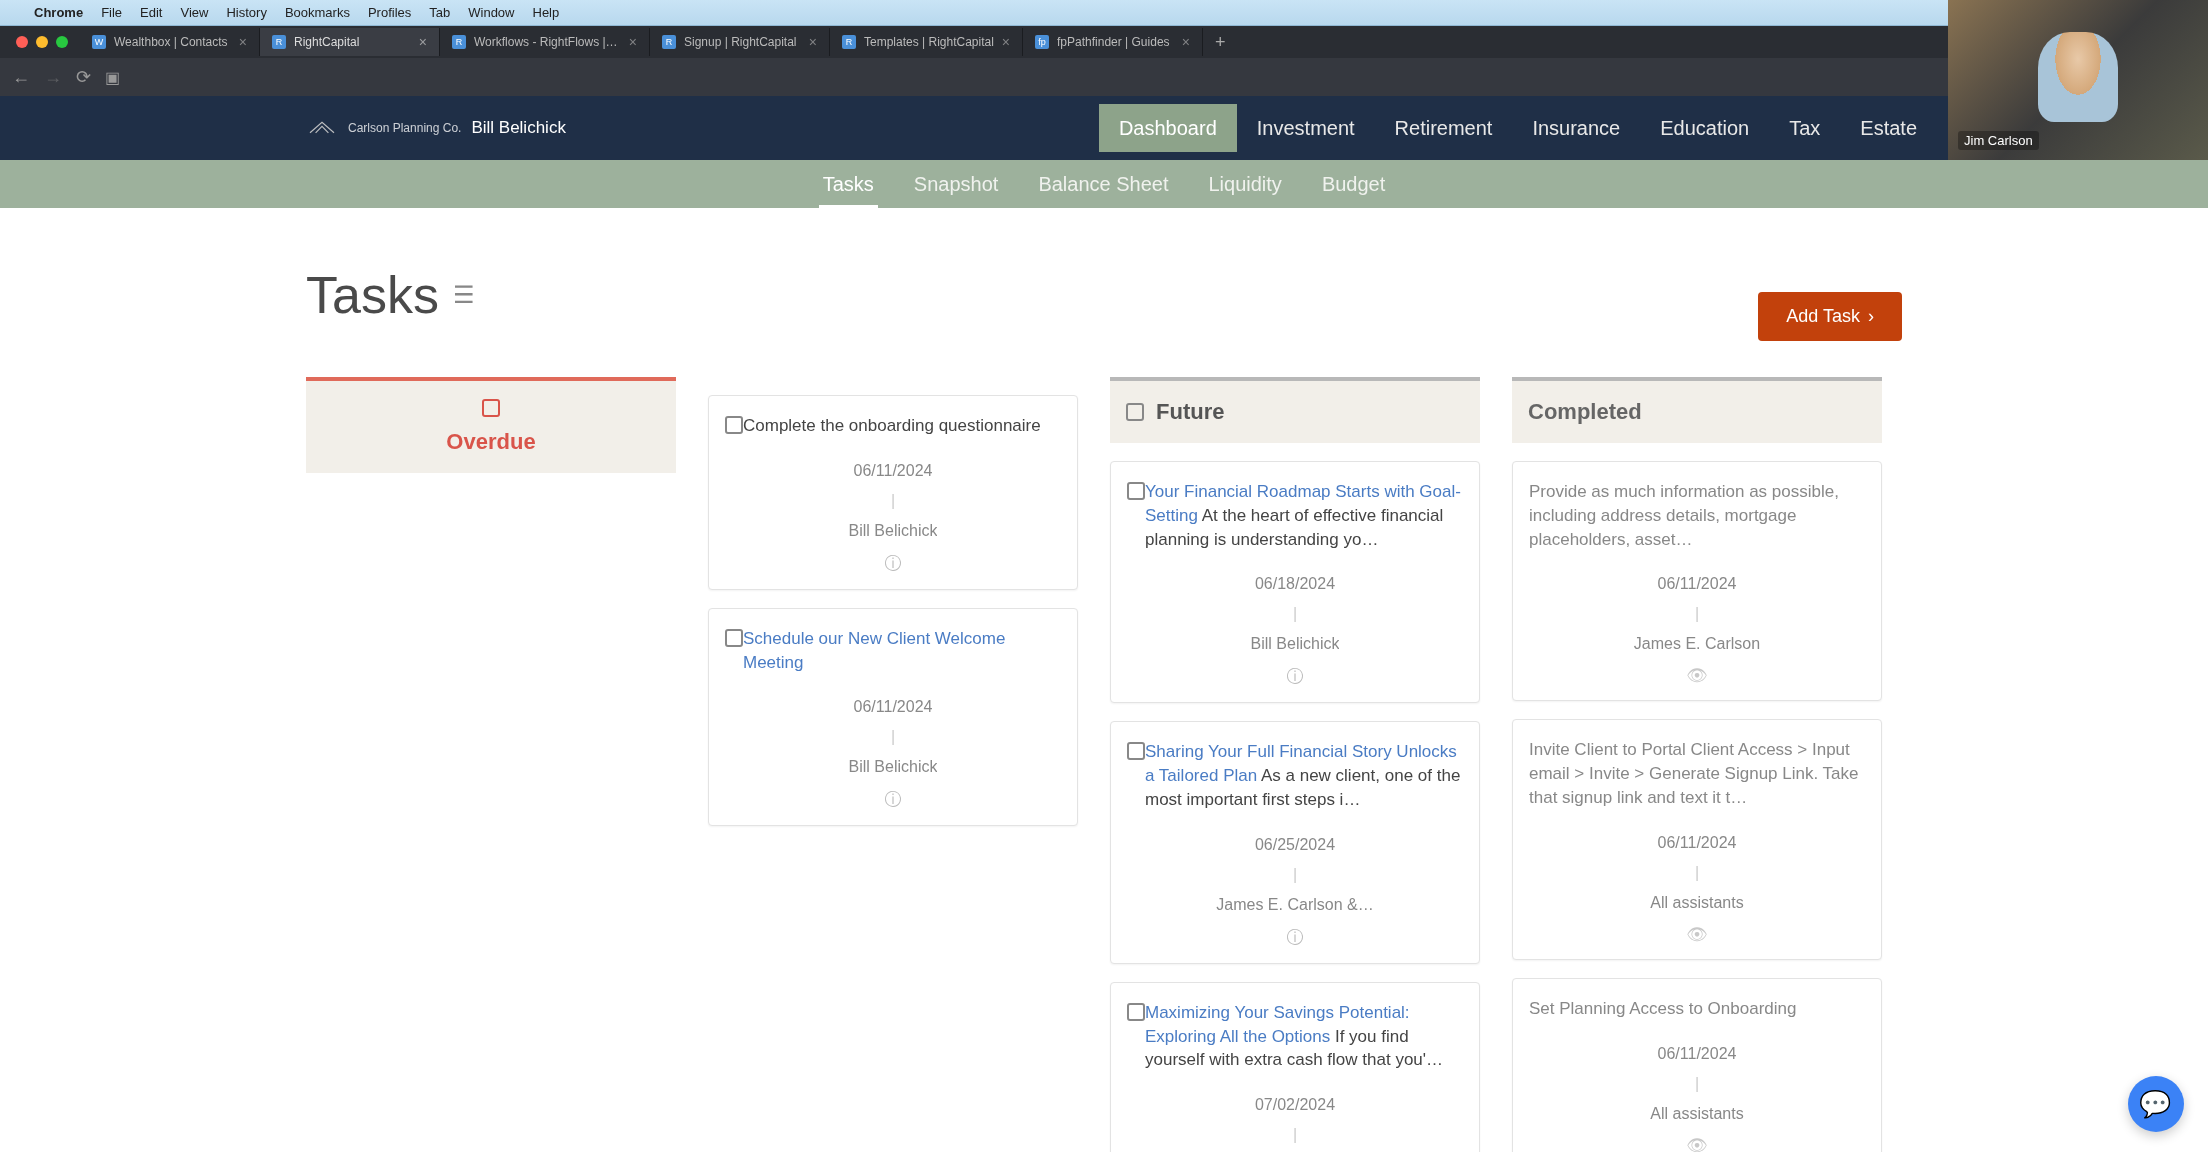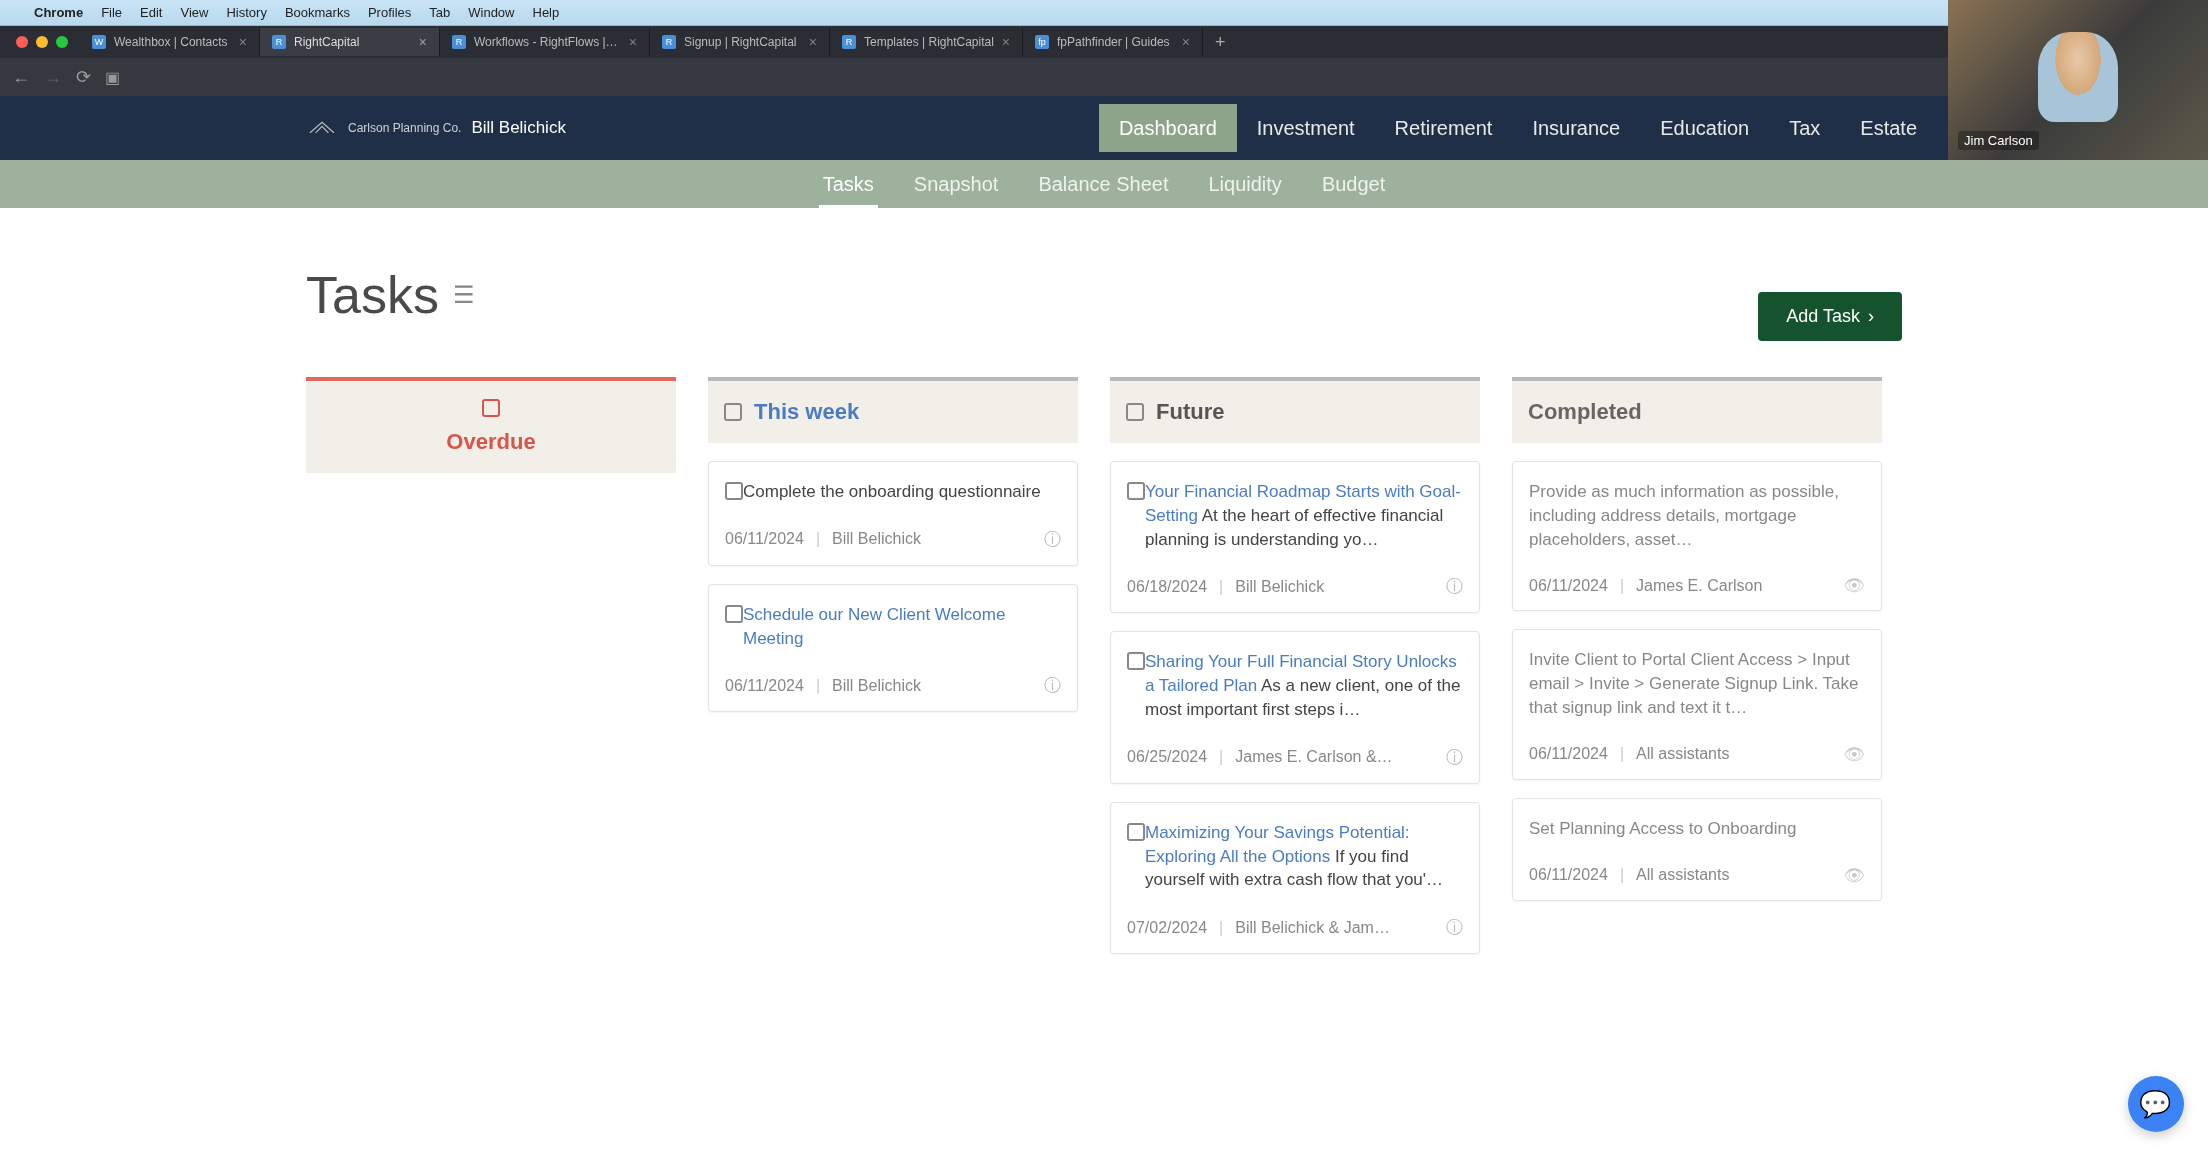--- a/index.html
+++ b/index.html
@@ -48,38 +48,38 @@
 .sub-nav { height:48px; background:#9db19c; display:flex; align-items:center; justify-content:center; gap:32px;}
 .sub-nav .sitem { font-size:20px; color:#f0f2ee; padding:10px 4px; cursor:pointer; position:relative;}
 .sub-nav .sitem.active { color:#fff;}
 .sub-nav .sitem.active::after { content:""; position:absolute; bottom:-2px; left:0; right:0; height:3px; background:#fff;}
 
 
 .content { padding:40px 306px 0 306px; }
 .page-head { display:flex; align-items:center; margin-bottom:36px;}
 .page-title { font-size:52px; color:#4a4a4a; font-weight:400; display:flex; align-items:center; gap:14px;}
 .list-icon { font-size:24px; color:#888;}
-.add-btn { margin-left:auto; background:#14532d; color:#fff; border:none; padding:14px 28px; font-size:18px; border-radius:4px; cursor:pointer; display:flex; align-items:center; gap:8px;margin-top:44px;}
+.add-btn { margin-left:auto; background:#c2410c; color:#fff; border:none; padding:14px 28px; font-size:18px; border-radius:4px; cursor:pointer; display:flex; align-items:center; gap:8px;margin-top:44px;}
 
 .board { display:flex; gap:32px; }
 .col { width:370px; flex-shrink:0; }
 .col-head { background:#f2efe9; border-top:4px solid #b8b8b8; padding:18px 16px; display:flex; align-items:center; gap:12px; font-size:22px; font-weight:600;}
 .col-head.overdue { border-top-color:#e06a5a; color:#d9544a;flex-direction:column;}
 .col-head.overdue .chk { border-color:#d9544a;}
 .col-head.thisweek { color:#4a7cc4;}
 .col-head.future { color:#555;}
 .col-head.completed { color:#666;}
 .chk { width:18px; height:18px; border:2px solid #888; border-radius:3px; display:inline-block; flex-shrink:0;}
 
 .card { background:#fff; border:1px solid #e3e3e3; border-radius:4px; padding:18px 16px 14px; margin-top:18px; box-shadow:0 1px 2px rgba(0,0,0,.05);}
 .card-body { display:flex; align-items:flex-start; margin-bottom:18px;}
 .card .chk { margin-top:2px;}
 .card-text { font-size:17px; line-height:1.4; color:#444;}
 .card-text .link { color:#4a7cc4;}
-.card-meta { display:flex; align-items:center; gap:12px; font-size:16px; color:#888; border-top:0px solid #eee; padding-top:6px;}
+.card-meta { display:flex; align-items:center; gap:12px; font-size:16px; color:#888; border-top:0px solid #eee; padding-top:6px;flex-direction:column;}
 .card-meta .date { color:#888;}
 .card-meta .sep { color:#ccc;}
 .card-meta .who { color:#888; flex:1; white-space:nowrap; overflow:hidden; text-overflow:ellipsis;}
 .card-meta .info-icon { color:#bbb; font-size:17px;}
 .card.completed-card .card-body { margin-bottom:18px;}
 .card.completed-card .card-text { color:#888;}
 .eye-off { color:#c8c8c8; font-size:17px;}
 
 
 .chat-bubble { position:absolute; bottom:20px; right:24px; width:56px; height:56px; background:#3b82f6; border-radius:50%; display:flex; align-items:center; justify-content:center; color:#fff; font-size:26px; cursor:pointer; box-shadow:0 4px 12px rgba(0,0,0,.2);}
@@ -207,24 +207,20 @@
   <div class="board">
 
     <div class="col">
       <div class="col-head overdue">
         <span class="chk"></span>
         <span>Overdue</span>
       </div>
     </div>
 
     <div class="col">
-      <div class="col-head thisweek">
-        <span class="chk"></span>
-        <span>This week</span>
-      </div>
       <div class="card">
         <div class="card-body">
           <span class="chk"></span>
           <div class="card-text">Complete the onboarding questionnaire</div>
         </div>
         <div class="card-meta">
           <span class="date">06/11/2024</span>
           <span class="sep">|</span>
           <span class="who">Bill Belichick</span>
           <span class="info-icon">ⓘ</span>

